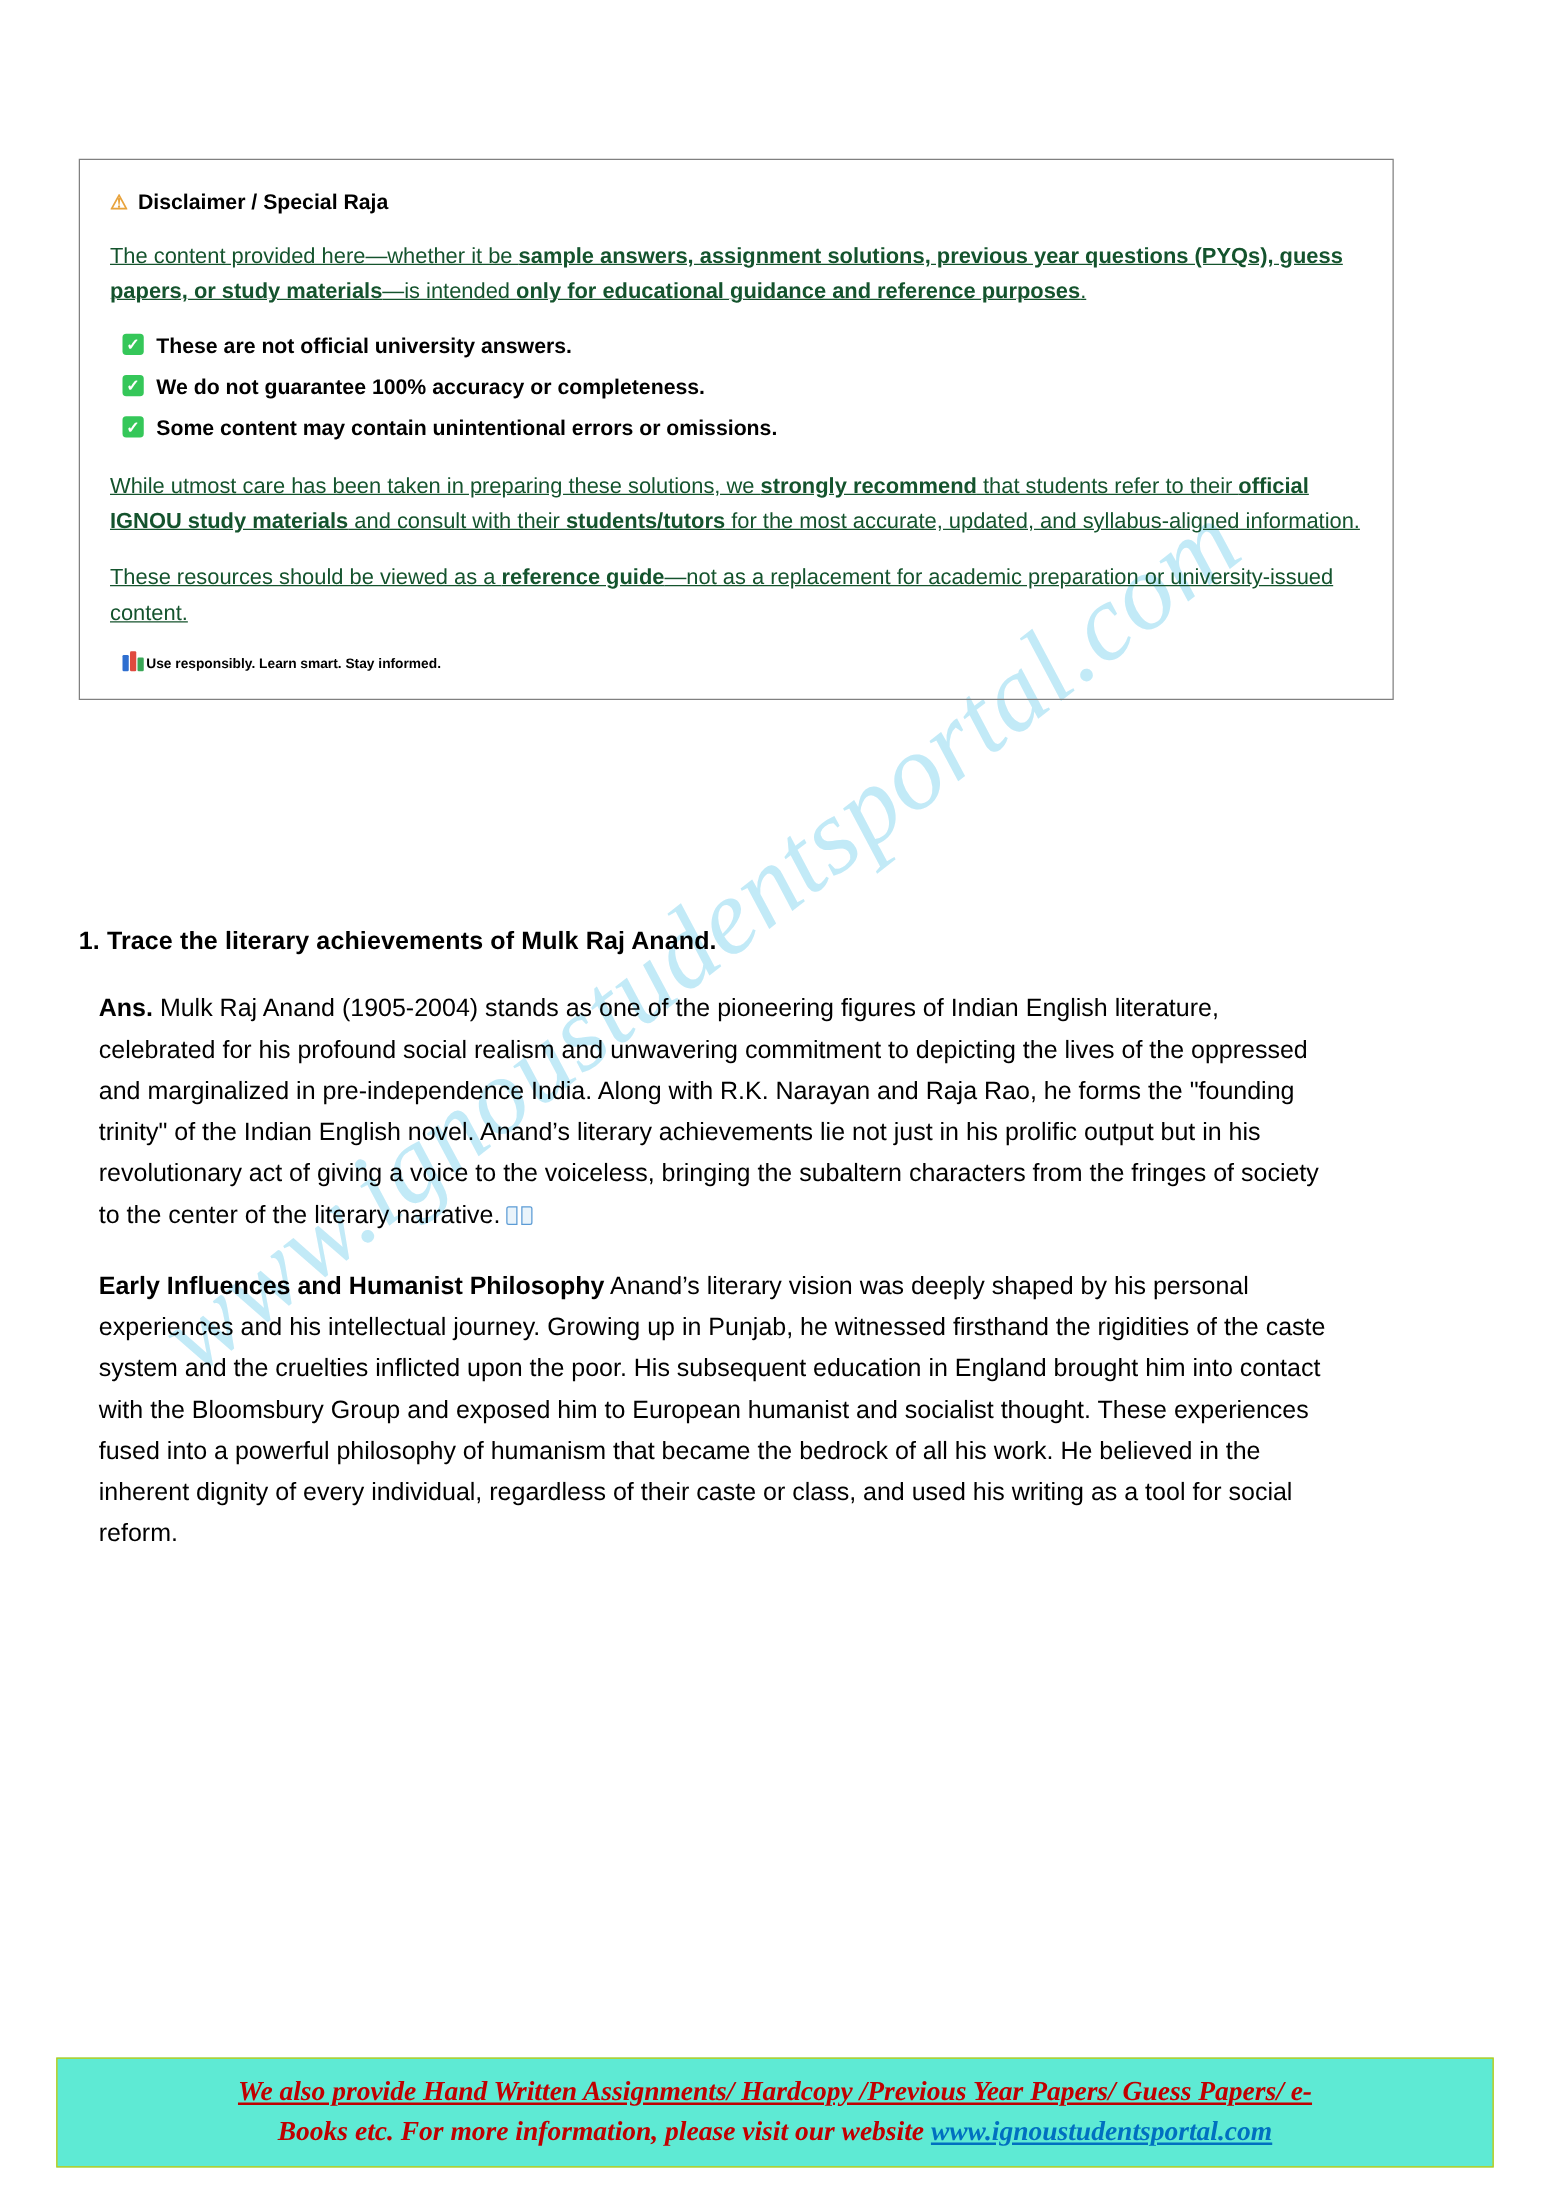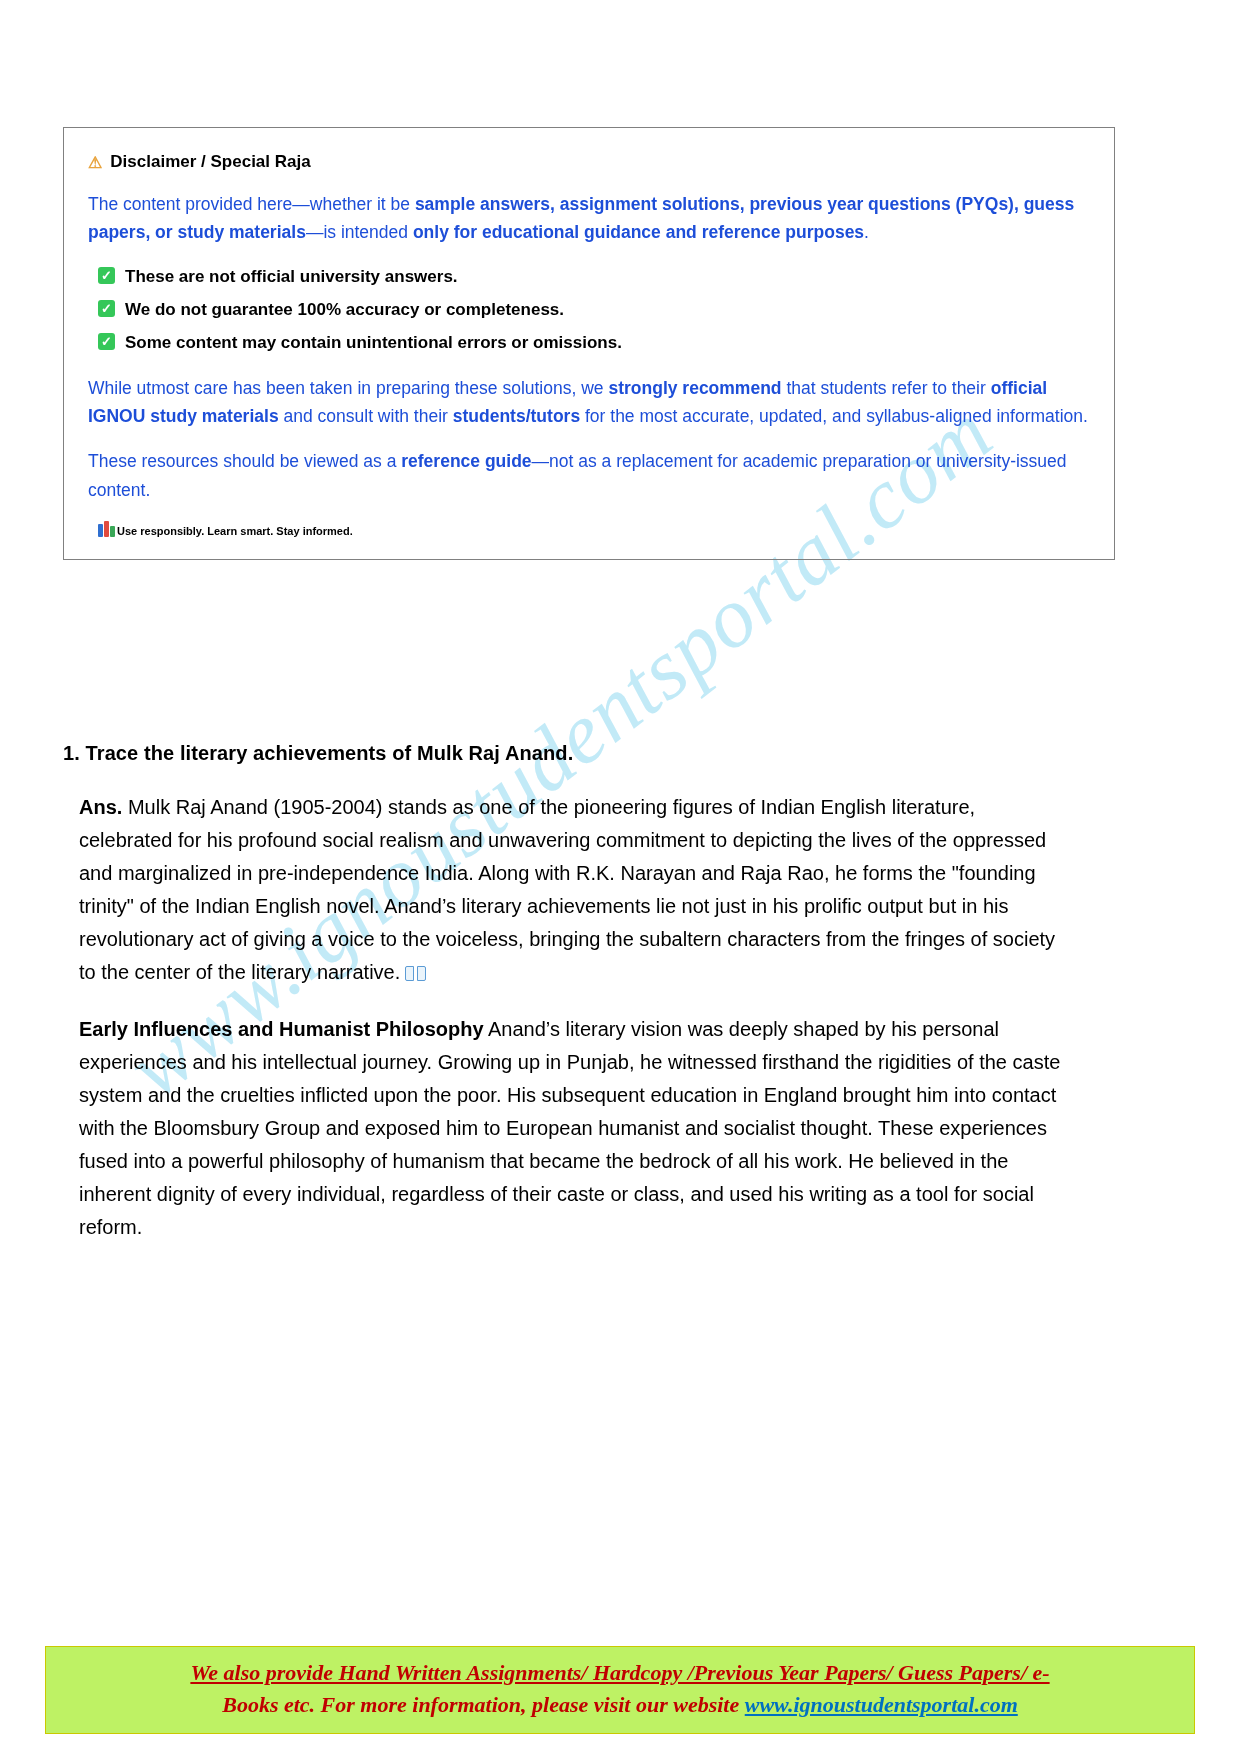--- a/index.html
+++ b/index.html
@@ -65,21 +65,22 @@
     display: flex;
     align-items: center;
     gap: 8px;
   }
   .warn-icon { font-size: 16px; color: #e8a33d; }
 
   .disc-p {
     font-size: 17.5px;
     line-height: 1.62;
     margin: 0 0 17px 0;
-    color: #1d4ed8;
+    color: #14532d;
+    text-decoration: underline;
   }
   .disc-p b { font-weight: bold; }
 
   .check-list {
     margin: 0 0 17px 0;
     padding: 0;
     list-style: none;
   }
   .check-list li {
     font-size: 17px;
@@ -176,21 +177,21 @@
   .book-emoji::before { left: 0; border-radius: 2px 0 0 2px; }
   .book-emoji::after  { right: 0; border-radius: 0 2px 2px 0; }
 
   
   .footer-banner {
     position: absolute;
     left: 45px;
     top: 1646px;
     width: 1150px;
     box-sizing: border-box;
-    background: #bef264;
+    background: #5eead4;
     border: 1px solid #c9c900;
     padding: 10px 14px 12px 14px;
     text-align: center;
     z-index: 10;
   }
   .footer-banner .line {
     font-family: "Liberation Serif", serif;
     font-style: italic;
     font-weight: bold;
     font-size: 22px;

